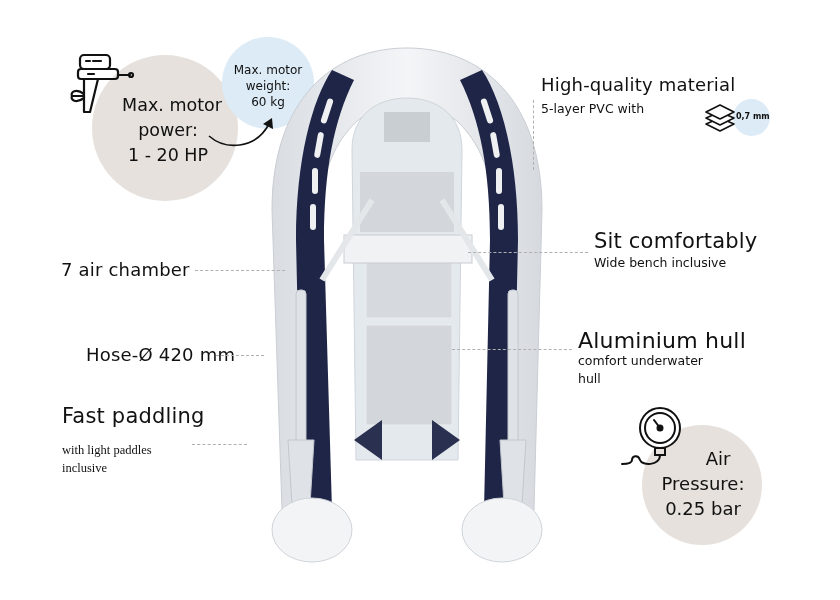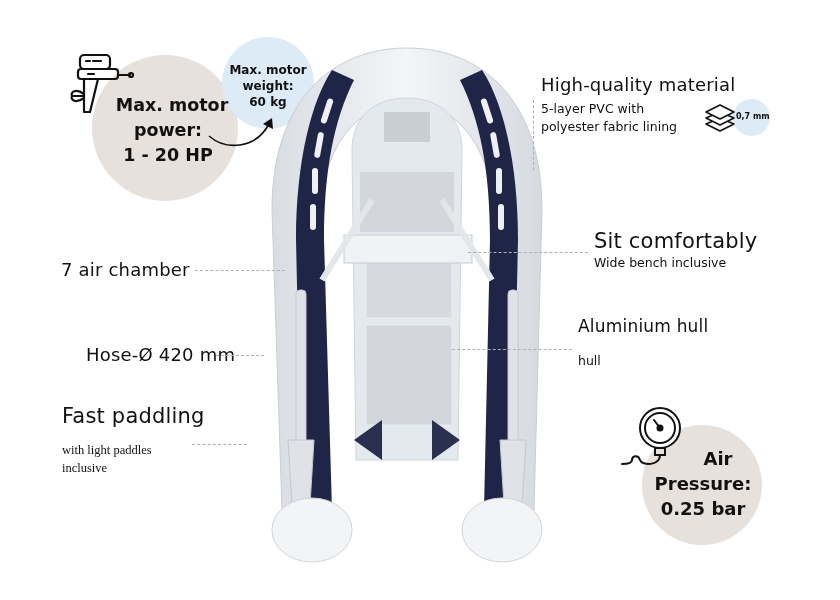--- a/index.html
+++ b/index.html
@@ -4,21 +4,21 @@
 <style>
   html, body { margin: 0; padding: 0; }
   body {
     width: 840px; height: 600px; background: #ffffff; position: relative; overflow: hidden;
     font-family: "DejaVu Sans", sans-serif; color: #111111;
   }
   .abs { position: absolute; }
   .circle { position: absolute; border-radius: 50%; }
   .beige { background: #e6e1dc; }
   .blue { background: #dcebf6; }
-  .bold { font-weight: bold; }
+  .bold { font-weight: normal; }
   .center { text-align: center; }
   .h-lbl { font-size: 17px; letter-spacing: 0.2px; white-space: nowrap; }
   .s-lbl { font-size: 12.5px; line-height: 18px; white-space: nowrap; }
   .dash { position: absolute; border-top: 1px dashed #b0b0b0; height: 0; }
   .vdash { position: absolute; border-left: 1px dashed #b0b0b0; width: 0; }
 </style>
 </head>
 <body>
 
 <div class="circle beige" style="left:92px; top:55px; width:146px; height:146px;"></div>
@@ -99,39 +99,39 @@
   </g>
 
   <ellipse cx="50" cy="490" rx="40" ry="32" fill="#f3f4f6" stroke="#d0d4d9"></ellipse>
   <ellipse cx="240" cy="490" rx="40" ry="32" fill="#f3f4f6" stroke="#d0d4d9"></ellipse>
   <path d="M92 400 L120 380 L120 420 Z M198 400 L170 380 L170 420 Z" fill="#2a3050"></path>
 </svg>
 
 <div class="abs h-lbl" style="left:541px; top:74px; font-size:18px;">High-quality material</div>
 <div class="abs s-lbl" style="left:541px; top:100px;">
   <div>5-layer PVC with</div>
-  <div>polyester fabric lining</div>
 </div>
 <div class="circle blue" style="left:733px; top:99px; width:37px; height:37px;"></div>
 <svg class="abs" style="left:702px; top:100px;" width="36" height="36" viewBox="0 0 36 36">
   <g fill="#fff" stroke="#111" stroke-width="1.6" stroke-linejoin="round">
     <path d="M4 24 L18 18 L32 24 L18 31 Z"></path>
     <path d="M4 18 L18 12 L32 18 L18 25 Z"></path>
     <path d="M4 12 L18 5 L32 12 L18 19 Z"></path>
   </g>
 </svg>
 <div class="abs" style="left:736px; top:112px; font-size:8px; white-space:nowrap;font-weight:bold;">0,7 mm</div>
 <div class="vdash" style="left:533px; top:100px; height:70px;"></div>
 
 <div class="abs h-lbl" style="left:594px; top:229px; font-size:21px;">Sit comfortably</div>
 <div class="abs s-lbl" style="left:594px; top:254px;">Wide bench inclusive</div>
 <div class="dash" style="left:468px; top:252px; width:120px;"></div>
 
-<div class="abs h-lbl" style="left:578px; top:316px; font-size:17px;">Aluminium hull</div>
+<div class="abs h-lbl" style="left:578px; top:328px; font-size:22px;">Aluminium hull</div>
 <div class="abs s-lbl" style="left:578px; top:352px;">
+  <div>comfort underwater</div>
   <div>hull</div>
 </div>
 <div class="dash" style="left:452px; top:349px; width:120px;"></div>
 
 <div class="abs h-lbl" style="left:61px; top:259px; font-size:18px;">7 air chamber</div>
 <div class="dash" style="left:195px; top:270px; width:90px;"></div>
 
 <div class="abs h-lbl" style="left:58px; top:344px; font-size:18px;margin-left:28px;">Hose-Ø 420 mm</div>
 <div class="dash" style="left:216px; top:355px; width:48px;"></div>
 

